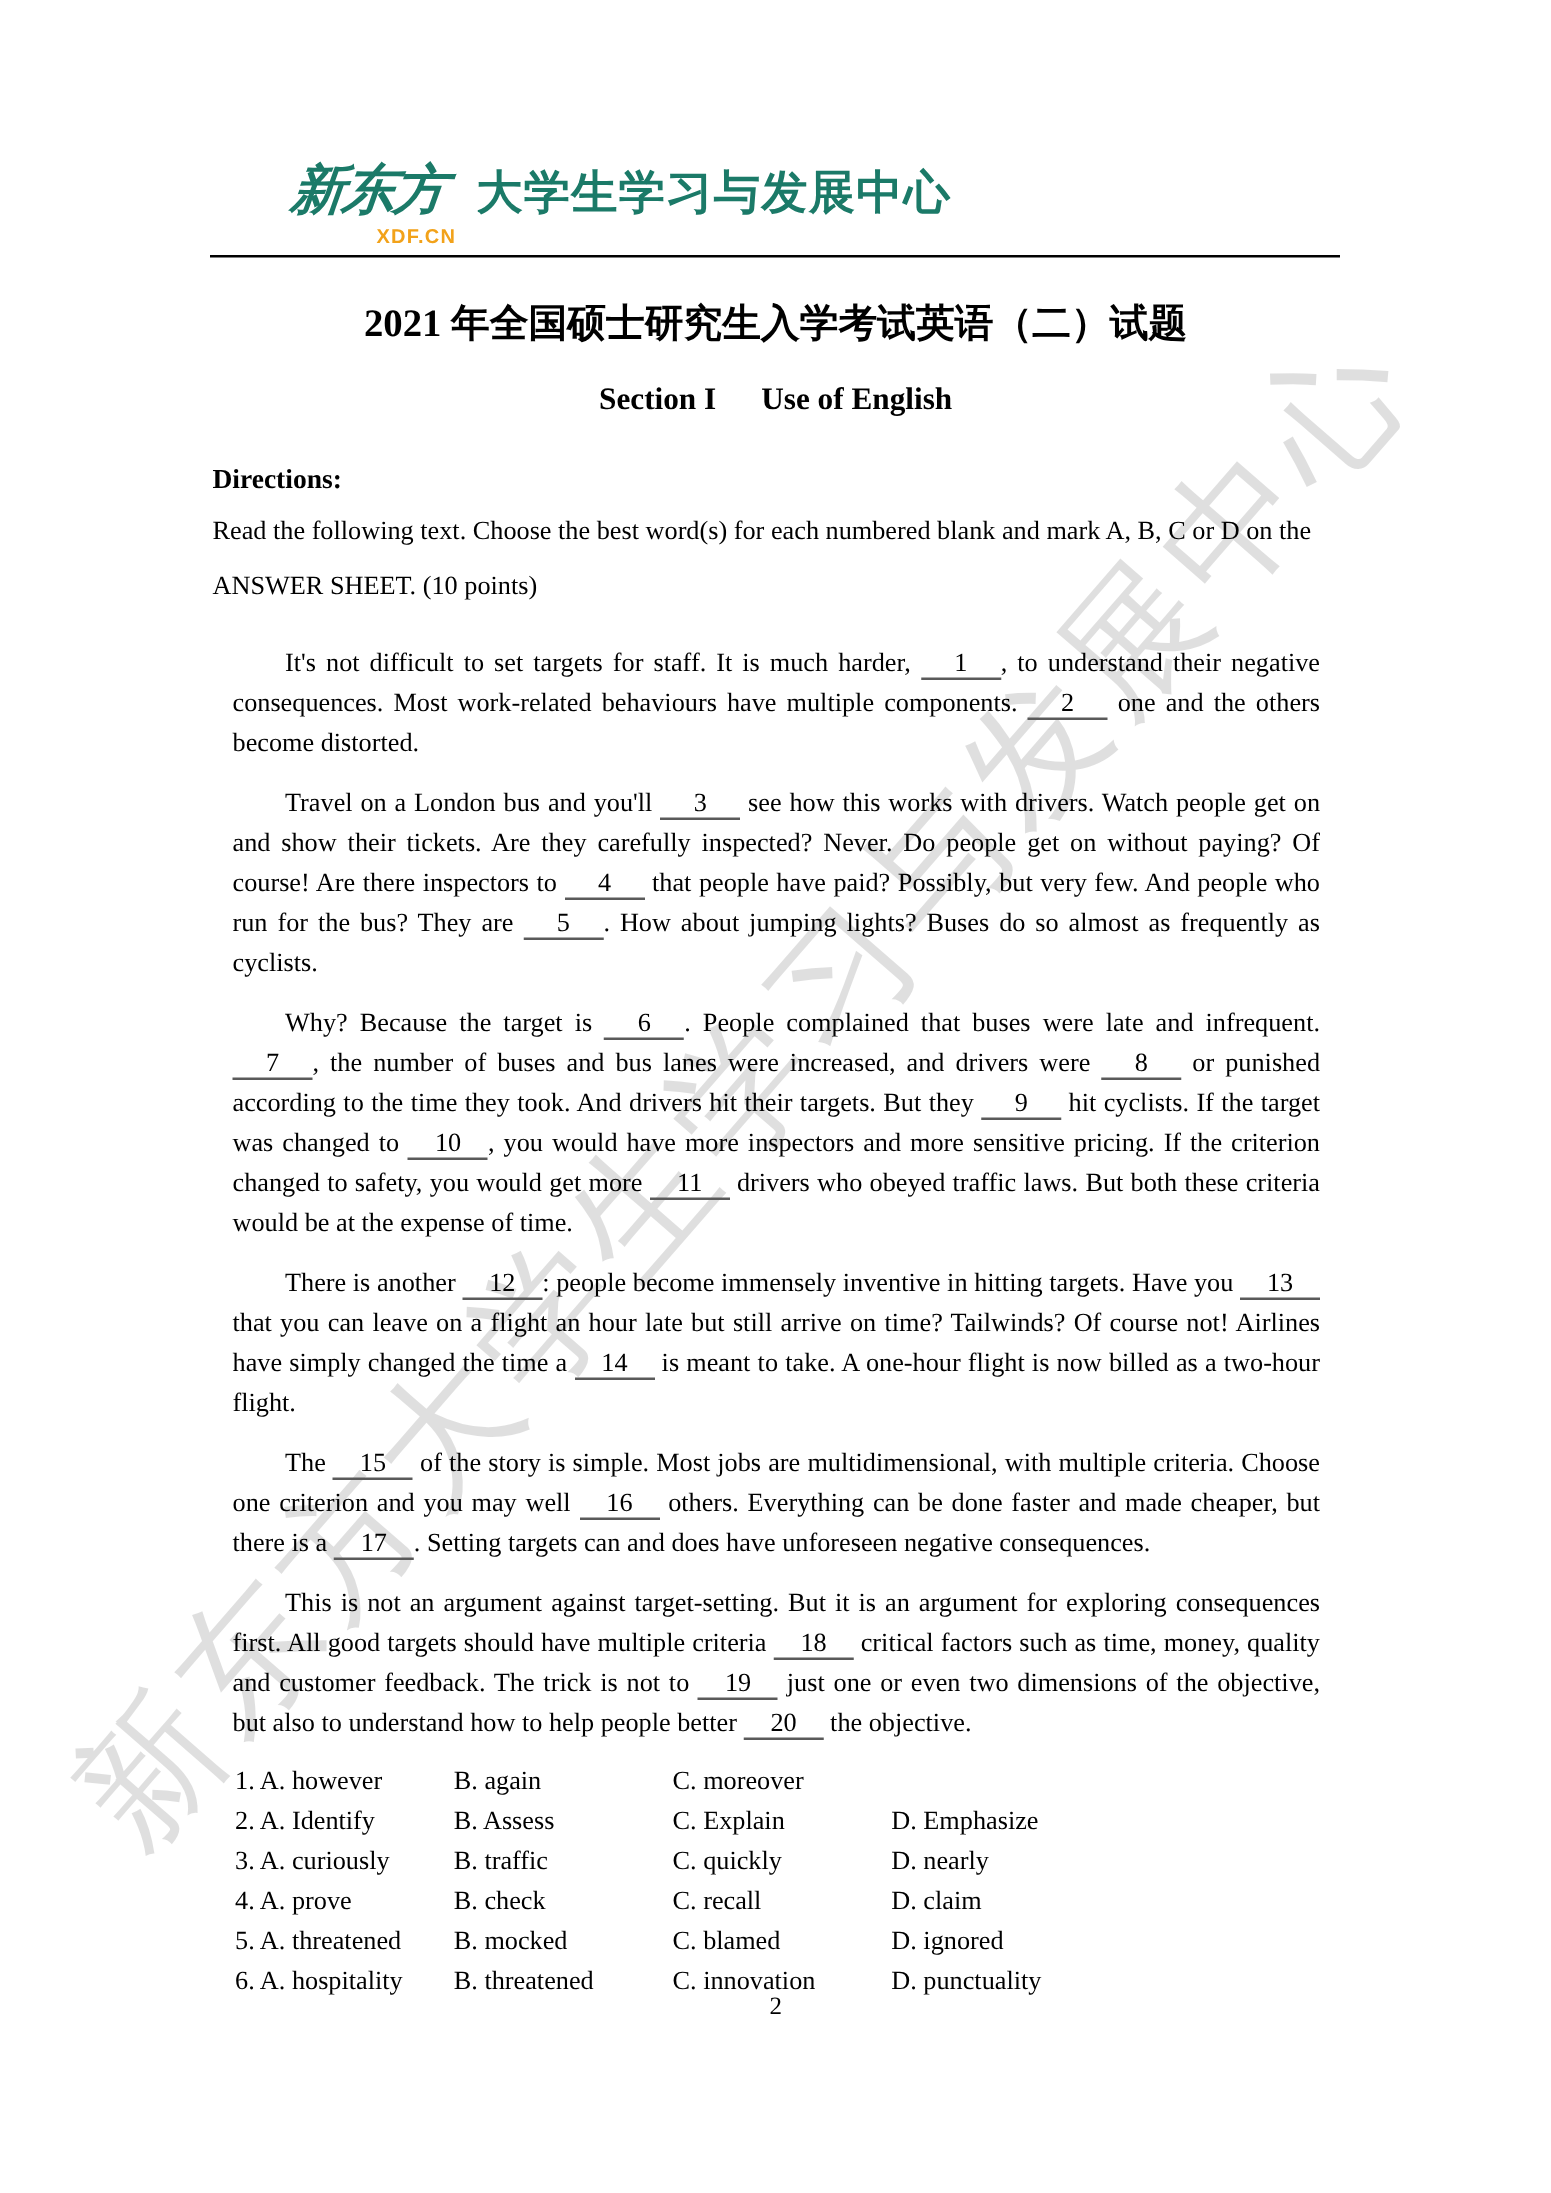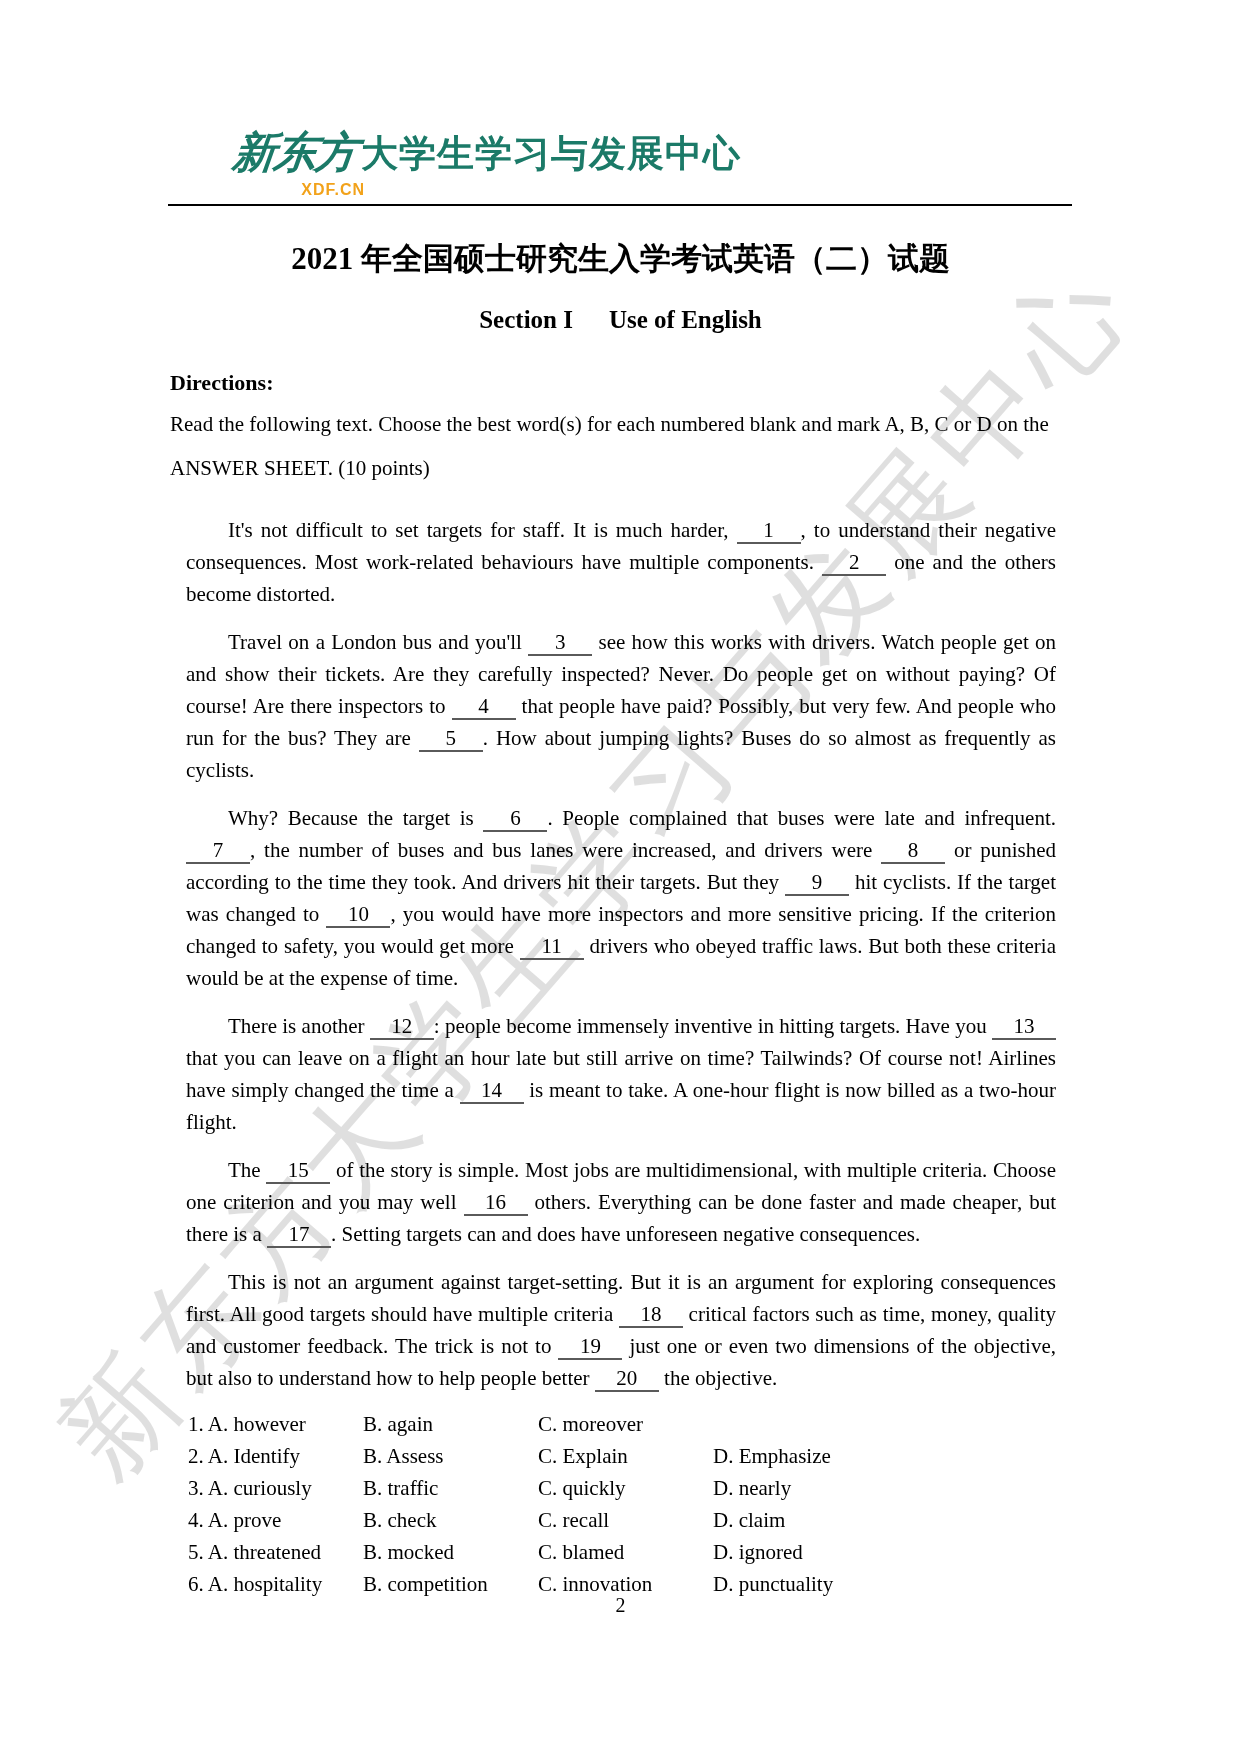--- a/index.html
+++ b/index.html
@@ -42,21 +42,21 @@
     letter-spacing:-2px;
   }
   .logo-domain{
     position:absolute; right:-4px; bottom:-6px;
     font-family:Liberation Sans, sans-serif;
     font-weight:bold; font-size:16px;
     color:var(--orange);
     letter-spacing:1px;
   }
   .center-name{
-    margin-top:4px;
+    margin-left:20px; margin-top:4px;
     font-family:"Liberation Sans", sans-serif;
     font-weight:bold;
     font-size:37px; line-height:1.05;
     color:var(--teal);
     letter-spacing:1px;
   }
   .rule{
     position:absolute; left:168px; top:204px;
     width:904px; border-top:2px solid #000;
   }
@@ -170,21 +170,21 @@
         <span class="opt-cell">D. claim</span>
       </div>
       <div class="opt-row">
         <span class="opt-cell">5. A. threatened</span>
         <span class="opt-cell">B. mocked</span>
         <span class="opt-cell">C. blamed</span>
         <span class="opt-cell">D. ignored</span>
       </div>
       <div class="opt-row">
         <span class="opt-cell">6. A. hospitality</span>
-        <span class="opt-cell">B. competition</span>
+        <span class="opt-cell">B. threatened</span>
         <span class="opt-cell">C. innovation</span>
         <span class="opt-cell">D. punctuality</span>
       </div>
     </div>
 
   <div class="page-number">2</div>
 
 </div>
 
 </body></html>

